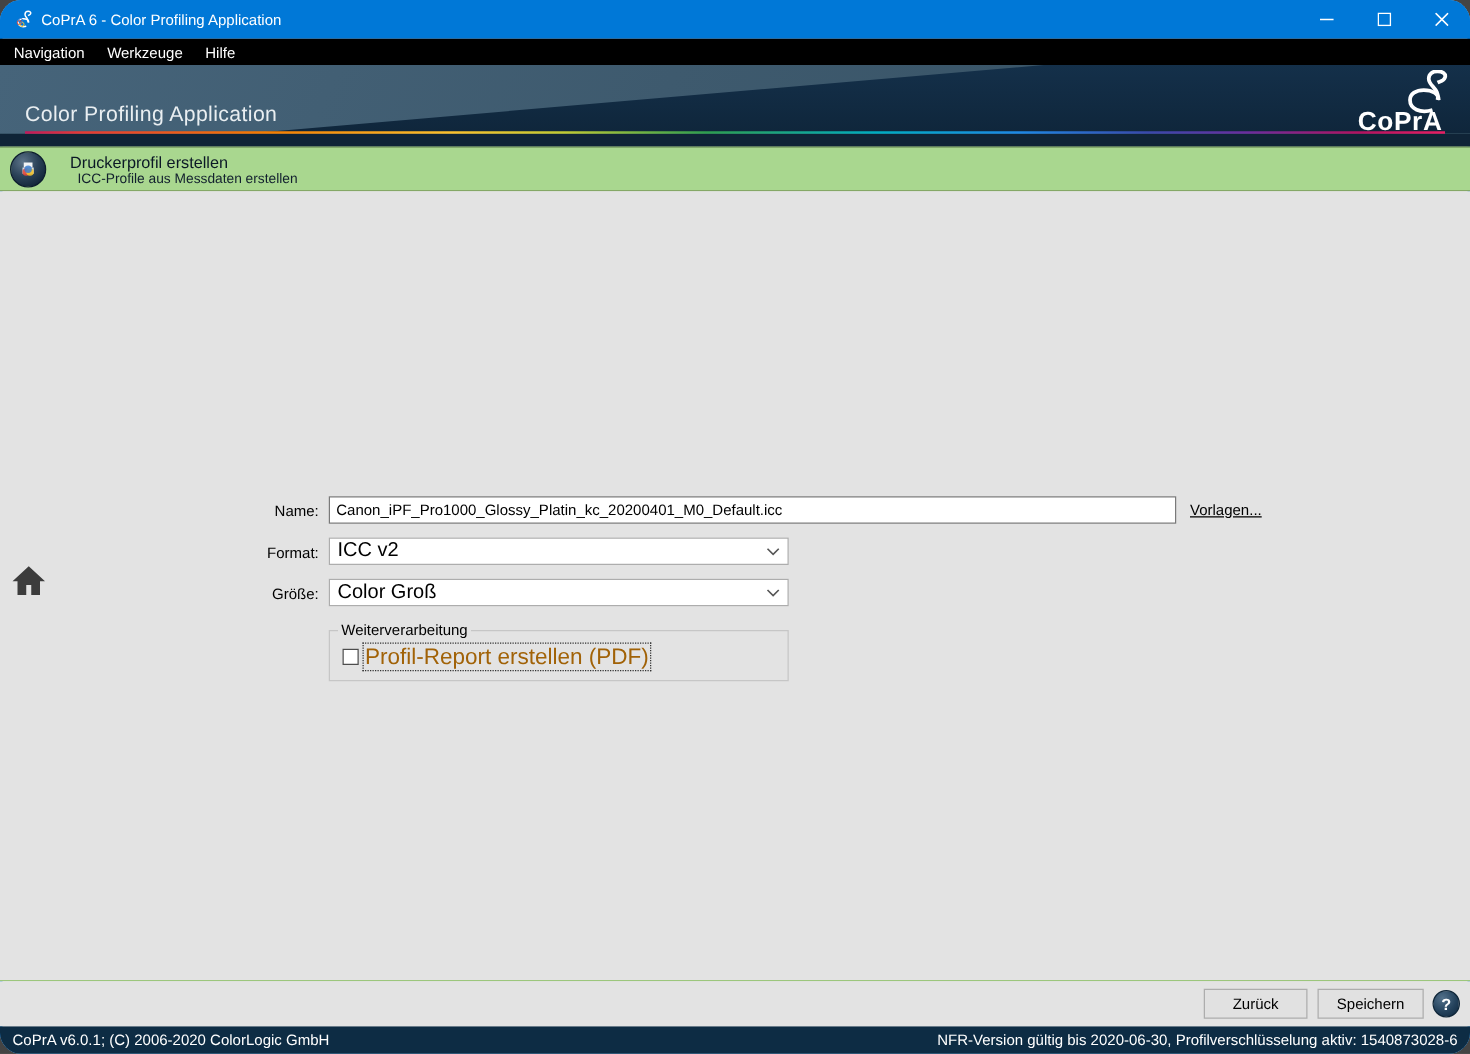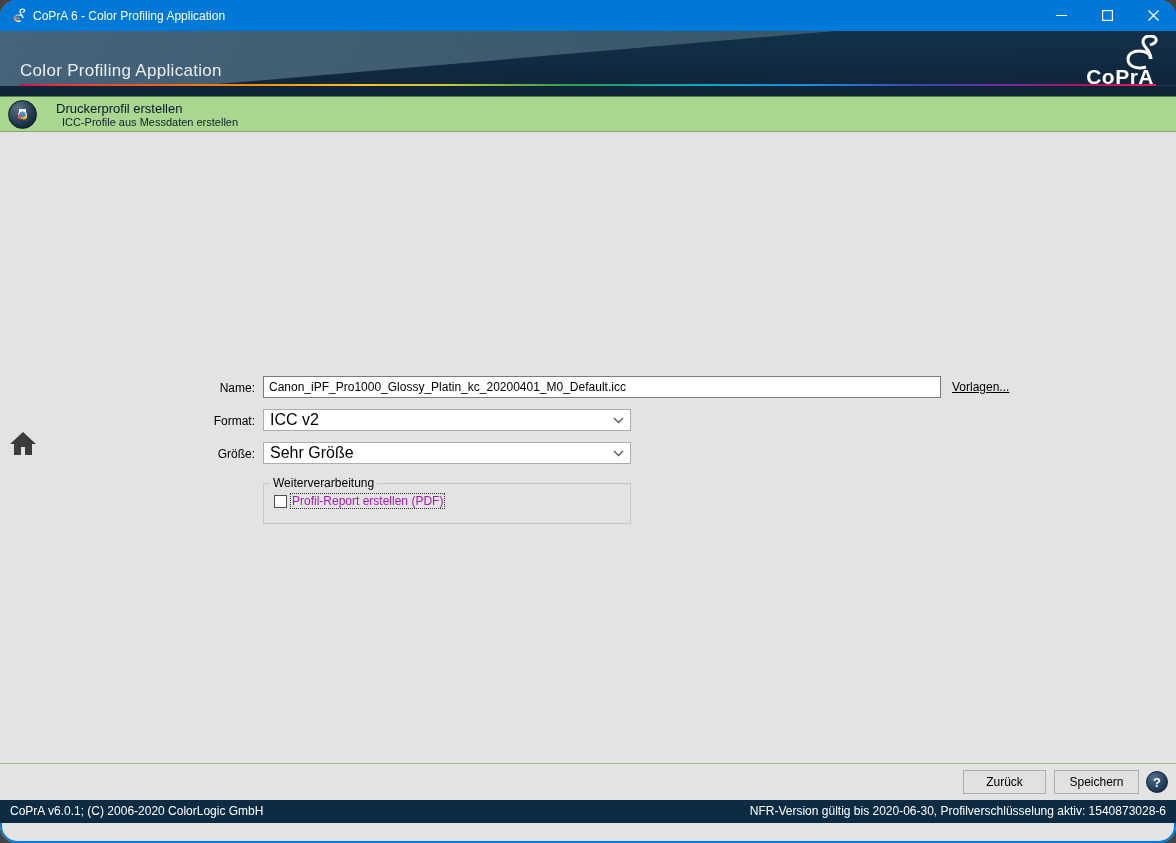--- a/index.html
+++ b/index.html
@@ -52,21 +52,21 @@
   .select { position:absolute; left:263px; width:368px; height:22px; background:#fff;
     border:1px solid #adadad; display:flex; align-items:center; padding:0 6px; font-size:16px; color:#000; cursor:default; }
   .sel-format { top:277px; }
   .sel-size   { top:310px; }
   .select .chev { margin-left:auto; }
   .groupbox { position:absolute; left:263px; top:344px; width:368px; height:48px;
     border:1px solid #c6c6c6; }
   .groupbox legend { font-size:12px; color:#000; margin-left:6px; padding:0 3px; }
   .chk-row { display:flex; align-items:center; margin:4px 0 0 10px; }
   .checkbox { width:13px; height:13px; background:#fff; border:1px solid #4d4d4d; flex:0 0 auto; cursor:pointer; }
-  .chk-label { font-size:12px; color:#a21caf; margin-left:4px; outline:1px dotted #333; padding:0 1px; cursor:pointer; }
+  .chk-label { font-size:18px; color:#a16207; margin-left:4px; outline:1px dotted #333; padding:0 1px; cursor:pointer; }
   
   .footer-sep { height:1px; background:#9cc67c; }
   .footer { position:relative; height:36px; background:#e3e3e3; }
   .btn { position:absolute; top:6px; height:24px; background:#e1e1e1; border:1px solid #adadad;
     font-family:"Liberation Sans","DejaVu Sans",sans-serif; font-size:12px; color:#000; cursor:pointer; }
   .btn-back { left:963px; width:83px; }
   .btn-save { left:1054px; width:85px; }
   .help { position:absolute; left:1146px; top:7px; width:22px; height:22px; border-radius:50%;
     background:radial-gradient(circle at 35% 28%, #53718b 0%, #24425c 55%, #122c44 90%);
     border:1px solid #0e2538; color:#fff; font-weight:bold; font-size:13px;
@@ -104,20 +104,25 @@
         </svg>
     </div>
     <div class="win-btn">
       <svg width="11" height="11" viewBox="0 0 11 11">
           <line x1="0.5" y1="0.5" x2="10.5" y2="10.5" stroke="#fff" stroke-width="1.2"></line>
           <line x1="10.5" y1="0.5" x2="0.5" y2="10.5" stroke="#fff" stroke-width="1.2"></line>
         </svg>
     </div>
   </div>
 
+  <div class="menubar">
+    <span class="menu-item">Navigation</span>
+    <span class="menu-item">Werkzeuge</span>
+    <span class="menu-item">Hilfe</span>
+  </div>
 
   <div class="header">
     <div class="header-dark-wedge"></div>
     <div class="header-bottom-strip"></div>
     <div class="header-title">Color Profiling Application</div>
     <div class="rainbow"></div>
     <div class="logo">
       <svg class="logo-swan" width="44" height="38" viewBox="0 0 44 38">
         <path d="M28 32c-10 3-18-1-18-8 0-5 5-8 11-8 7 0 12 3 12 8" fill="none" stroke="#fff" stroke-width="3"></path>
         <path d="M32 24c2-9-7-11-7-17 0-4 3-6 7-6 4 0 7 2 6 5-1 3-4 3-6 4" fill="none" stroke="#fff" stroke-width="3"></path>
@@ -156,21 +161,21 @@
     <label class="lbl lbl-format">Format:</label>
     <div class="select sel-format">
       <span>ICC v2</span>
       <svg class="chev" width="11" height="7" viewBox="0 0 11 7">
         <polyline points="1,1 5.5,5.5 10,1" fill="none" stroke="#555" stroke-width="1.3"></polyline>
       </svg>
     </div>
 
     <label class="lbl lbl-size">Größe:</label>
     <div class="select sel-size">
-      <span>Sehr Größe</span>
+      <span>Color Groß</span>
       <svg class="chev" width="11" height="7" viewBox="0 0 11 7">
         <polyline points="1,1 5.5,5.5 10,1" fill="none" stroke="#555" stroke-width="1.3"></polyline>
       </svg>
     </div>
 
     <fieldset class="groupbox">
       <legend>Weiterverarbeitung</legend>
       <div class="chk-row">
         <span class="checkbox"></span>
         <span class="chk-label">Profil-Report erstellen (PDF)</span>

